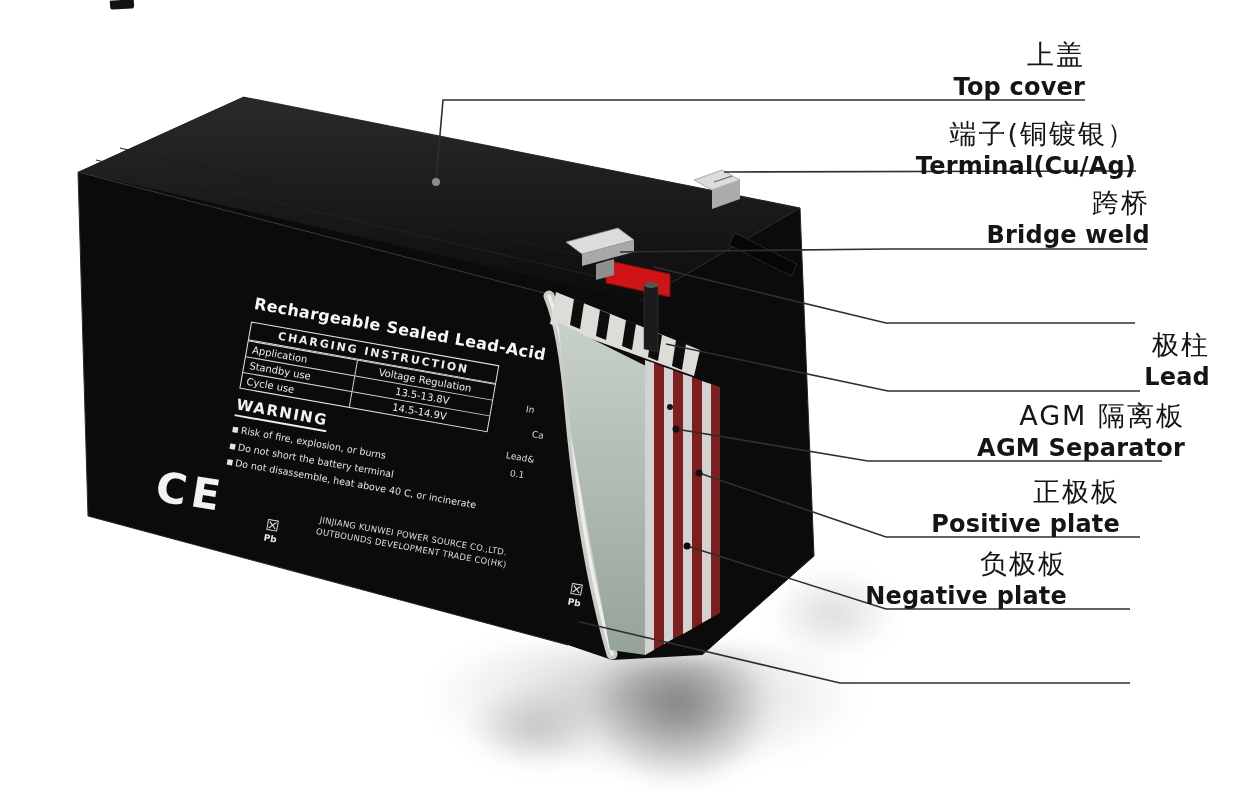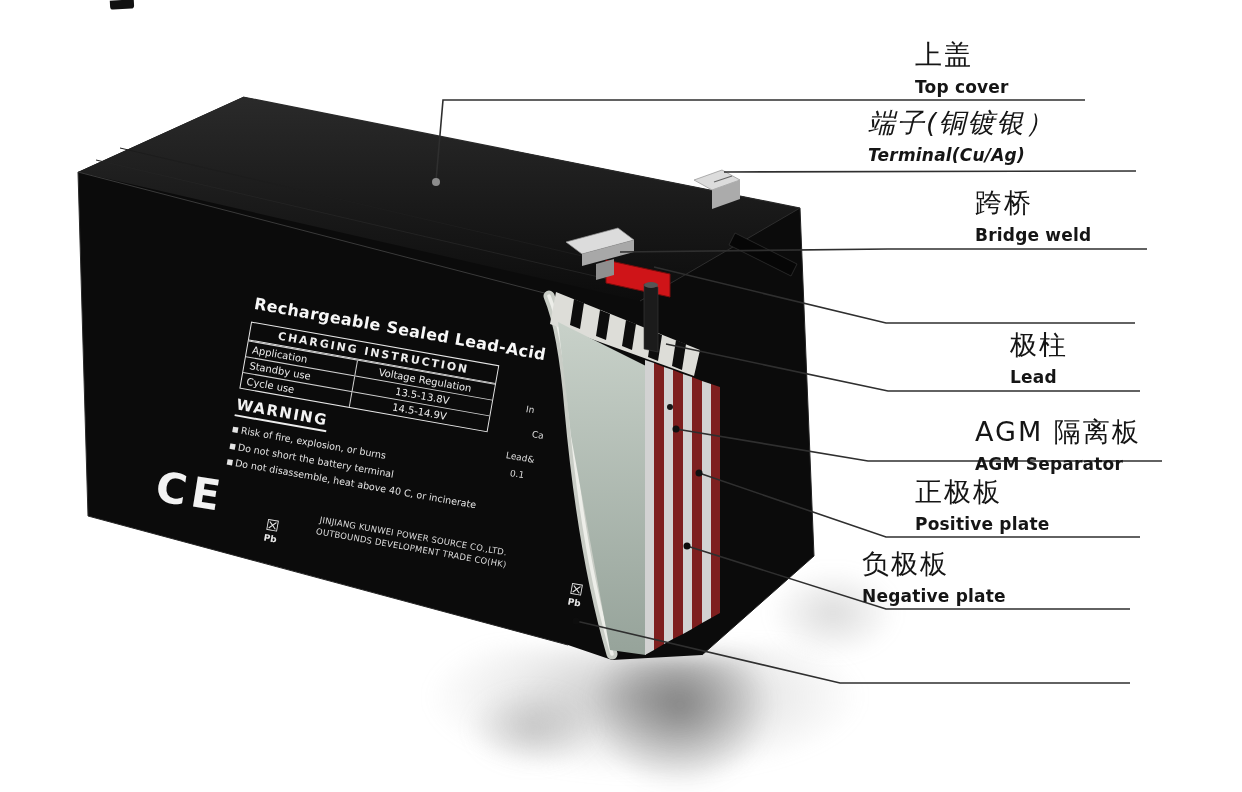--- a/index.html
+++ b/index.html
@@ -12,23 +12,23 @@
   .refl2{left:585px;top:658px;width:190px;height:134px;filter:blur(9px);
          background:radial-gradient(ellipse at 50% 35%, rgba(70,70,70,.55), transparent 68%);}
   .refl3{left:468px;top:688px;width:130px;height:80px;filter:blur(9px);
          background:radial-gradient(ellipse, rgba(130,130,130,.38), transparent 70%);}
   .refl4{left:768px;top:568px;width:130px;height:90px;filter:blur(8px);
          background:radial-gradient(ellipse, rgba(140,140,140,.3), transparent 70%);}
 
   svg.art{position:absolute;left:0;top:0;}
 
   
-  .callout{position:absolute;text-align:left;color:#151515;}
+  .callout{position:absolute;text-align:right;color:#151515;}
   .callout .cn{font-size:27px;line-height:30px;letter-spacing:2px;}
-  .callout .en{font-size:17px;line-height:22px;margin-top:6px;font-weight:bold;letter-spacing:.2px;}
+  .callout .en{font-size:24px;line-height:22px;margin-top:6px;font-weight:bold;letter-spacing:.2px;}
 
   
   .plabel{position:absolute;left:256px;top:294px;width:312px;color:#f2f2f2;
           transform:rotate(10deg);transform-origin:0 0;}
   .plabel-title{font-size:16px;font-weight:bold;letter-spacing:.4px;white-space:nowrap;color:#f7f7f7;}
   .ptable{width:250px;margin-top:9px;border:1.5px solid #e6e6e6;font-size:10px;color:#ededed;}
   .pthead{text-align:center;font-weight:bold;font-size:11px;letter-spacing:2px;
           padding:2px 0;border-bottom:1.5px solid #e6e6e6;}
   .ptr{display:flex;border-top:1px solid #cfcfcf;}
   .ptr:first-of-type{border-top:none;}
@@ -191,33 +191,33 @@
   <span class="frag f1">Ca</span>
   <span class="frag f2">Lead&amp;</span>
   <span class="frag f3">0.1</span>
 
   <div class="corner"></div>
 
   <div class="callout" style="left:915px;top:40px;width:170px;">
     <div class="cn">上盖</div>
     <div class="en">Top cover</div>
   </div>
-  <div class="callout" style="left:868px;top:108px;width:268px;font-style:italic;">
+  <div class="callout" style="left:868px;top:119px;width:268px;">
     <div class="cn">端子(铜镀银）</div>
     <div class="en">Terminal(Cu/Ag)</div>
   </div>
   <div class="callout" style="left:975px;top:188px;width:175px;">
     <div class="cn">跨桥</div>
     <div class="en">Bridge weld</div>
   </div>
   <div class="callout" style="left:1010px;top:330px;width:200px;">
     <div class="cn">极柱</div>
     <div class="en">Lead</div>
   </div>
-  <div class="callout" style="left:975px;top:401px;width:210px;margin-top:16px;">
+  <div class="callout" style="left:975px;top:401px;width:210px;">
     <div class="cn">AGM 隔离板</div>
     <div class="en">AGM Separator</div>
   </div>
   <div class="callout" style="left:862px;top:549px;width:205px;">
     <div class="cn">负极板</div>
     <div class="en">Negative plate</div>
   </div>
   <div class="callout" style="left:915px;top:477px;width:205px;">
     <div class="cn">正极板</div>
     <div class="en">Positive plate</div>

